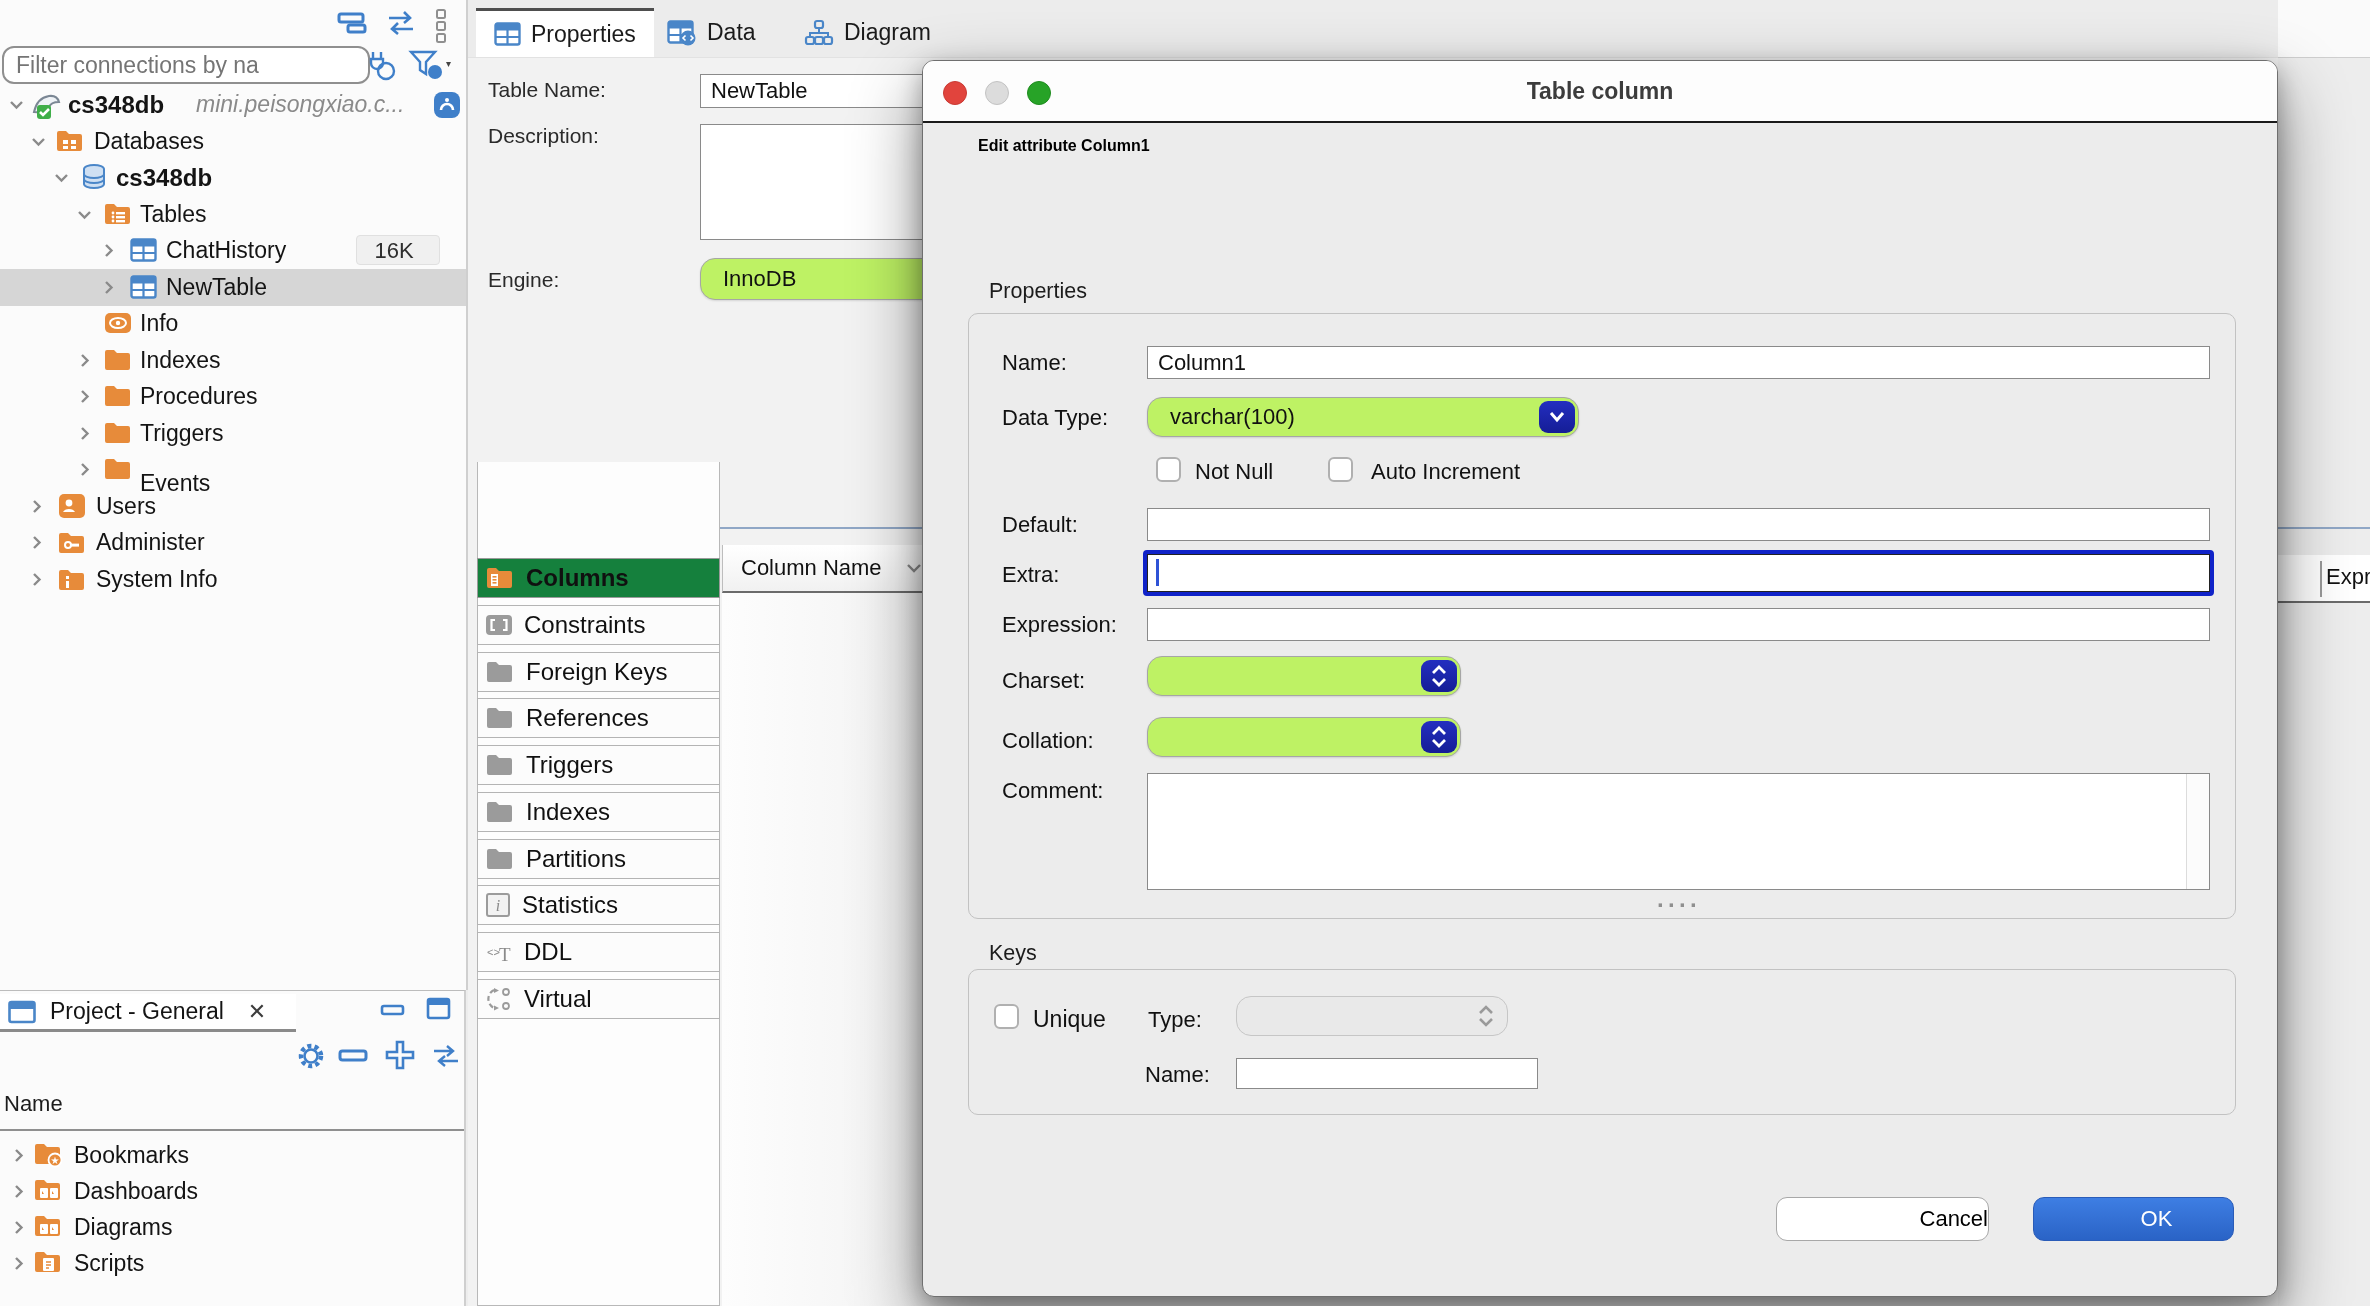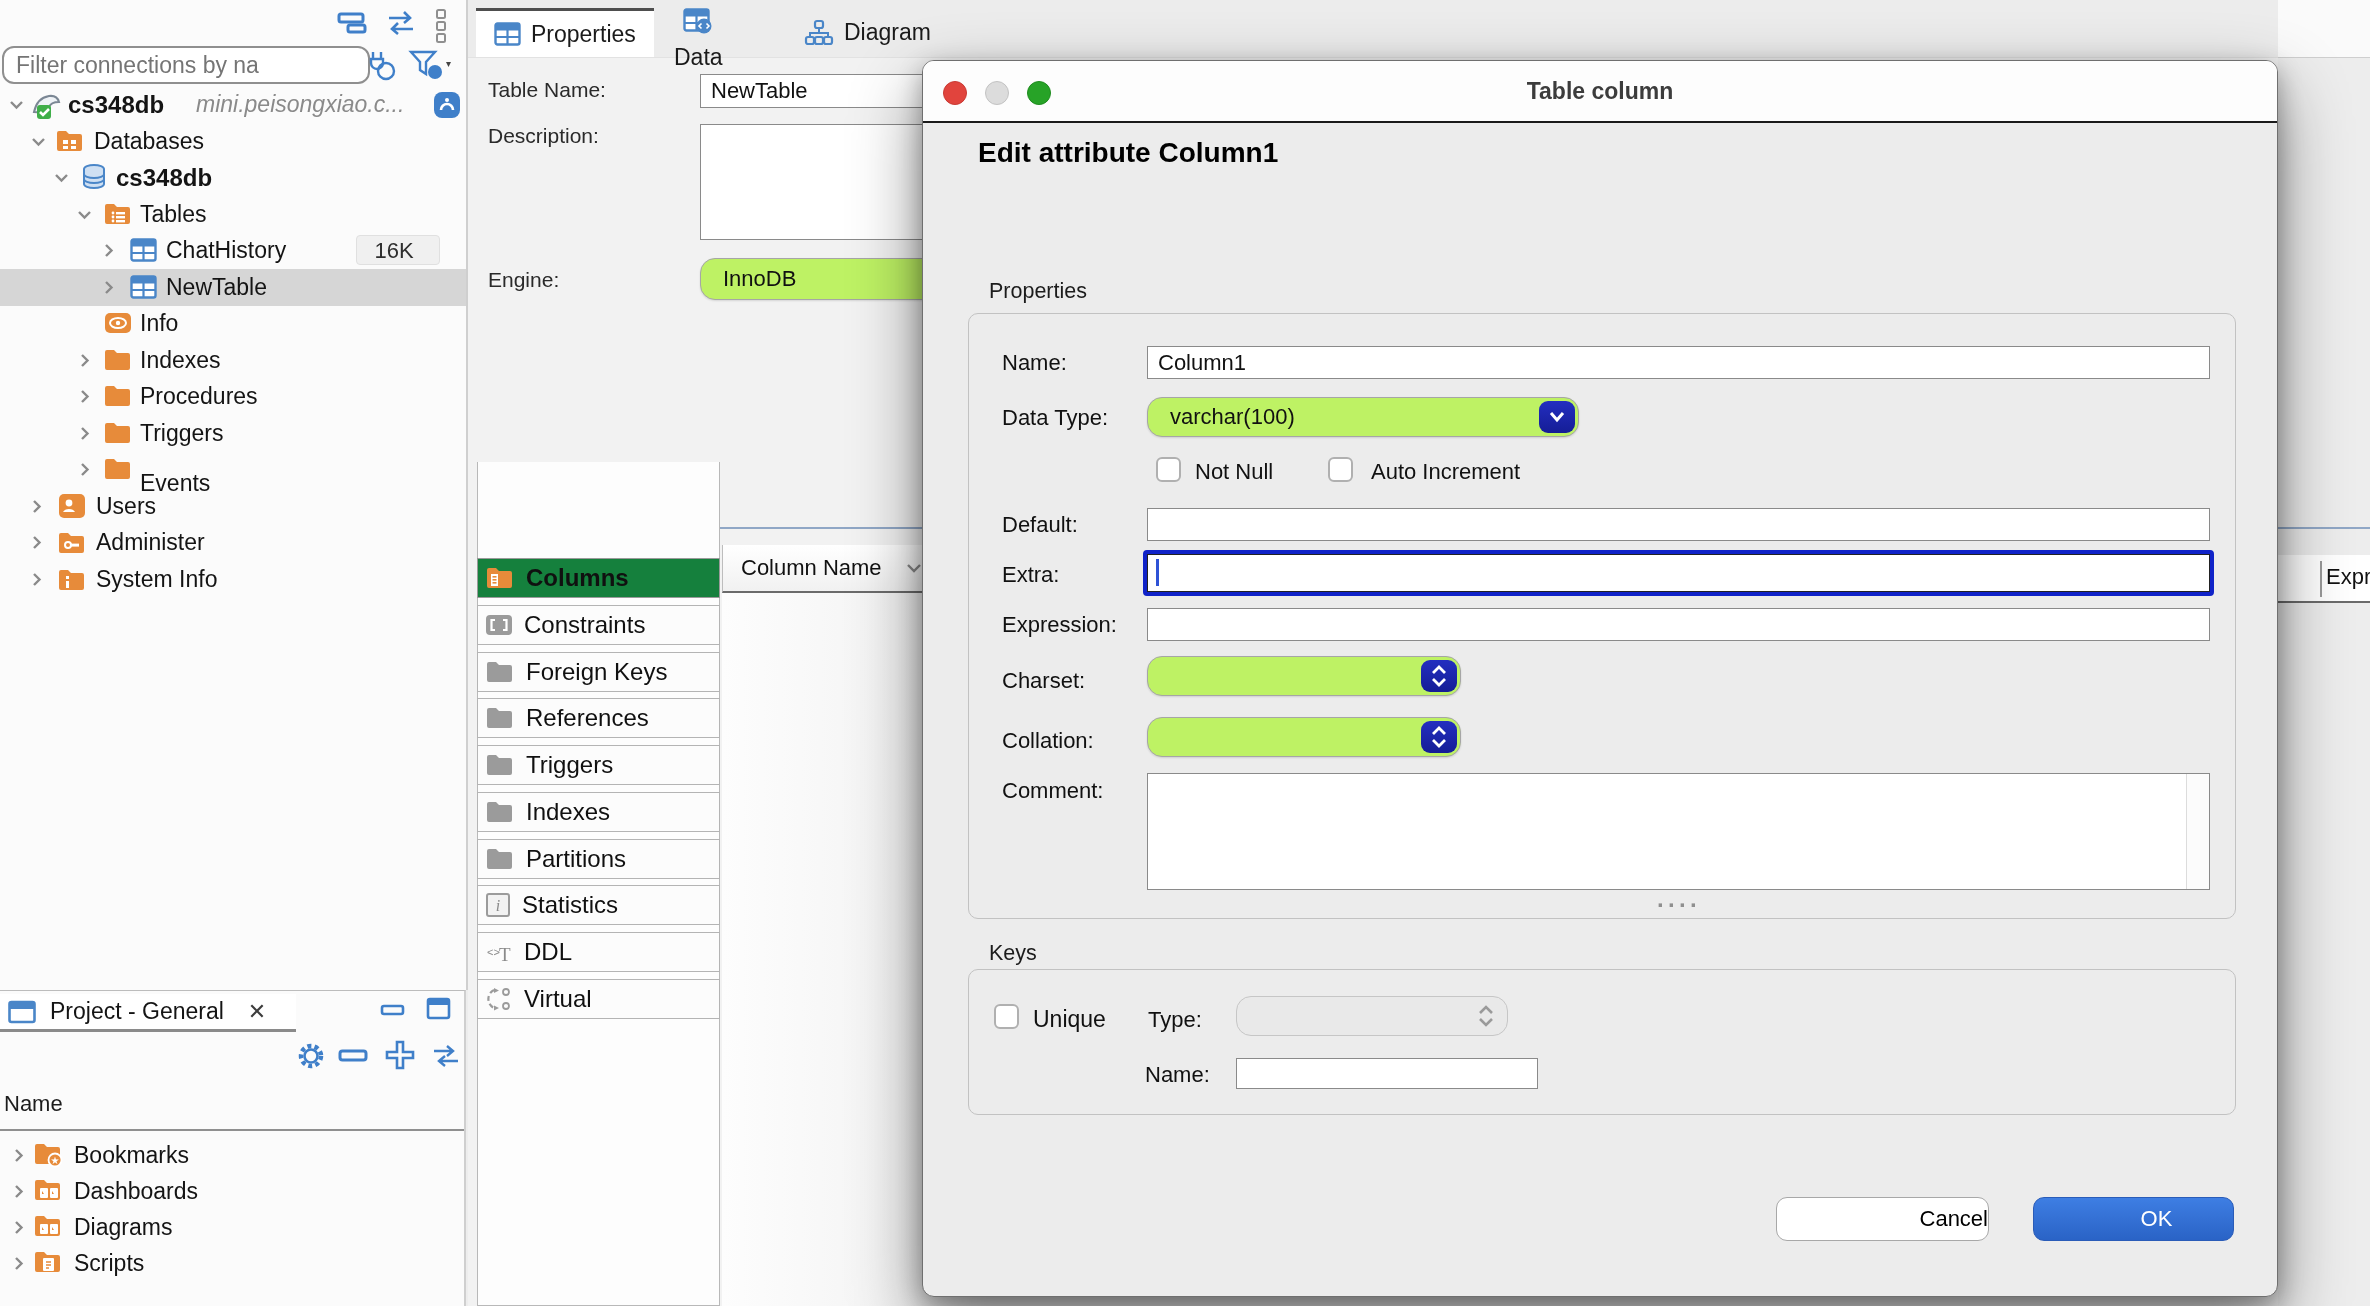--- a/index.html
+++ b/index.html
@@ -67,21 +67,21 @@
   .prow{left:0;width:464px;height:36px;display:flex;align-items:center;}
 
   
   #dialog{left:922px;top:60px;width:1356px;height:1237px;background:#ececec;border:1.5px solid #6f6f6f;
       border-radius:12px;box-shadow:0 30px 70px rgba(0,0,0,.45),0 8px 25px rgba(0,0,0,.3);
       z-index:10;box-sizing:border-box;overflow:hidden;}
   .titlebar{left:0;top:0;width:100%;height:62px;background:#fdfdfd;border-bottom:2.5px solid #1a1a1a;box-sizing:border-box;}
   .light{top:20px;width:22px;height:22px;border-radius:50%;cursor:pointer;}
   .dlg-title{left:0;top:0;width:100%;height:60px;text-align:center;line-height:60px;
       font-weight:bold;font-size:23px;color:#3c3c3c;}
-  .dlg-heading{left:55px;top:76px;font-weight:bold;font-size:28px;color:#000;}
+  .dlg-heading{left:55px;top:76px;font-weight:bold;font-size:16px;color:#000;}
   .grouplabel{font-size:21.5px;color:#1c1c1c;}
   .groupbox{border:1.5px solid #c2c2c2;border-radius:10px;box-sizing:border-box;}
   .dlabel{font-size:22px;color:#111;}
   .checkbox{width:25px;height:25px;background:#fff;border:2px solid #b0b0b0;border-radius:6px;box-sizing:border-box;cursor:pointer;}
   .stepbtn{position:absolute;right:3px;top:3px;width:36px;height:32px;border-radius:9px;
       background:linear-gradient(#232ec0,#151d96);display:flex;align-items:center;justify-content:center;}
   .stepbtn.gray{background:transparent;}
   .extra-wrap{left:220px;top:489px;width:1071px;height:46px;border:4px solid #1023c8;border-radius:4px;
       background:#fff;box-sizing:border-box;}
   .extra-inner{position:absolute;left:0;top:0;right:0;bottom:0;border:1.5px solid #222;box-sizing:border-box;}
@@ -359,21 +359,21 @@
       <div class="abs tab active" style="left:8px;">
         <span>
           <svg width="27" height="24" viewBox="0 0 27 24">
               <rect x="1.5" y="1.5" width="24" height="21" rx="2" fill="#fff" stroke="#4a86c8" stroke-width="2.4"></rect>
               <rect x="1.5" y="1.5" width="24" height="7" fill="#4a86c8"></rect>
               <path d="M13.5 8 v14 M1.5 15 h24" stroke="#4a86c8" stroke-width="2.2"></path>
             </svg>
           </span>
         <span>Properties</span>
       </div>
-      <div class="abs tab" style="left:188px;flex-direction:column;">
+      <div class="abs tab" style="left:181px;">
         <span>
           <svg width="30" height="26" viewBox="0 0 30 26">
               <rect x="1.5" y="1.5" width="24" height="21" rx="2" fill="#fff" stroke="#4a86c8" stroke-width="2.4"></rect>
               <rect x="1.5" y="1.5" width="24" height="7" fill="#4a86c8"></rect>
               <path d="M13.5 8 v14 M1.5 15 h24" stroke="#4a86c8" stroke-width="2.2"></path>
               <circle cx="21" cy="18" r="7.5" fill="#4a86c8"></circle>
               <path d="M18.5 15.5 l-2.5 2.5 l2.5 2.5 M23.5 15.5 l2.5 2.5 l-2.5 2.5" stroke="#fff" stroke-width="1.6" fill="none"></path>
             </svg>
           </span>
         <span>Data</span>

